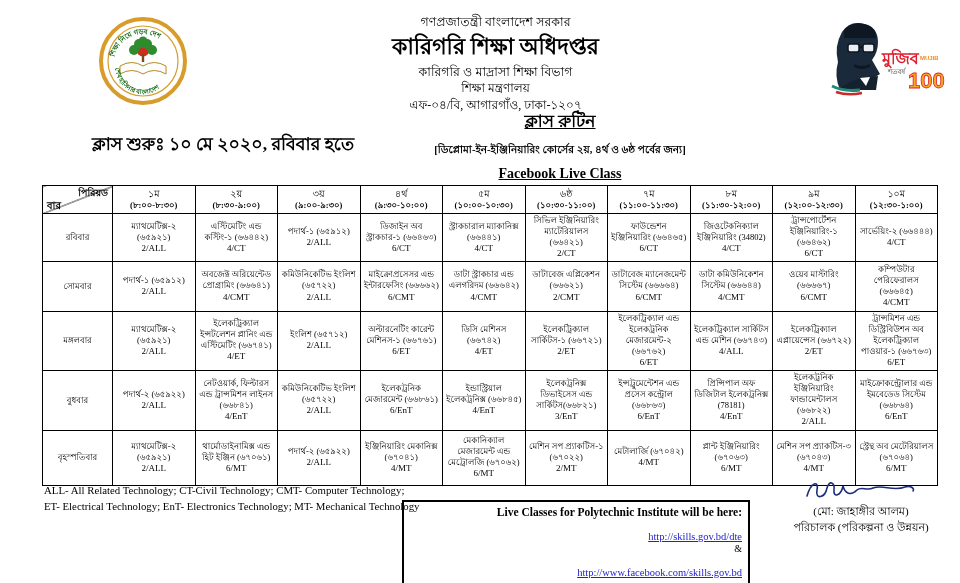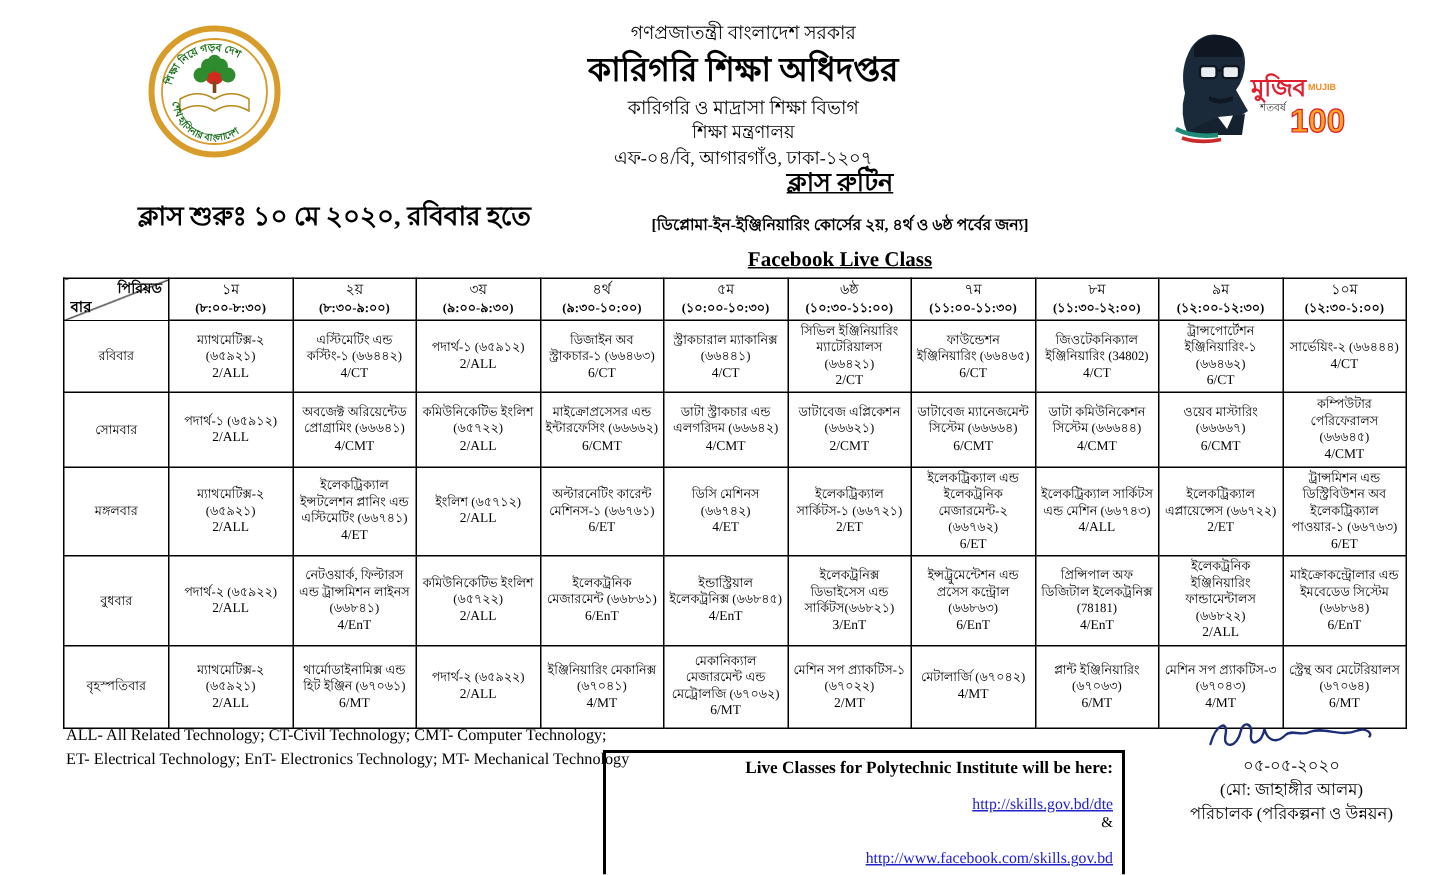--- a/index.html
+++ b/index.html
@@ -1,21 +1,21 @@
 <!DOCTYPE html>
 <html><head>
 <meta charset="utf-8">
 <style>
   html,body{margin:0;padding:0;background:#fff;}
   .page{width:960px;height:583px;position:relative;background:#fff;color:#000;
         font-family:"Liberation Serif",serif;overflow:hidden;}
 
   
   .logo-left{position:absolute;left:98px;top:16px;width:90px;height:90px;}
-  .logo-right{position:absolute;left:772px;top:16px;width:128px;height:88px;}
+  .logo-right{position:absolute;left:820px;top:16px;width:128px;height:88px;}
 
   
   .hdr{position:absolute;left:0;right:0;top:14px;text-align:center;line-height:1.35;margin-left:31px;}
   .hdr .l1{font-size:12.5px;}
   .hdr .l2{font-size:22px;font-weight:bold;margin:1px 0 2px;}
   .hdr .l3{font-size:12.5px;}
   .hdr .l4{font-size:12px;}
   .hdr .l5{font-size:12px;}
 
   .class-start{position:absolute;left:92px;top:131px;font-size:17.5px;font-weight:bold;}
@@ -396,18 +396,17 @@
     <div class="lb-title">Live Classes for Polytechnic Institute will be here:</div>
     <a href="#" style="color:#2222cc">http://skills.gov.bd/dte</a>
     <div class="amp">&amp;</div>
     <a href="#" style="color:#2222cc">http://www.facebook.com/skills.gov.bd</a>
   </div>
 
   <div class="sig">
     <svg width="120" height="28" viewBox="0 0 120 28">
       <path d="M6 20 C10 6 18 4 16 14 C14 24 24 22 26 12 C28 4 34 6 33 14 C32 22 40 20 42 10 C44 18 50 20 56 14 C60 10 66 15 72 12 C82 8 92 16 104 11 C110 9 114 13 112 15" fill="none" stroke="#1c2e7a" stroke-width="1.6" stroke-linecap="round"></path>
     </svg>
-    <div>০৫-০৫-২০২০</div>
     <div>(মো: জাহাঙ্গীর আলম)</div>
     <div>পরিচালক (পরিকল্পনা ও উন্নয়ন)</div>
   </div>
 
 </div>
 
 </body></html>

